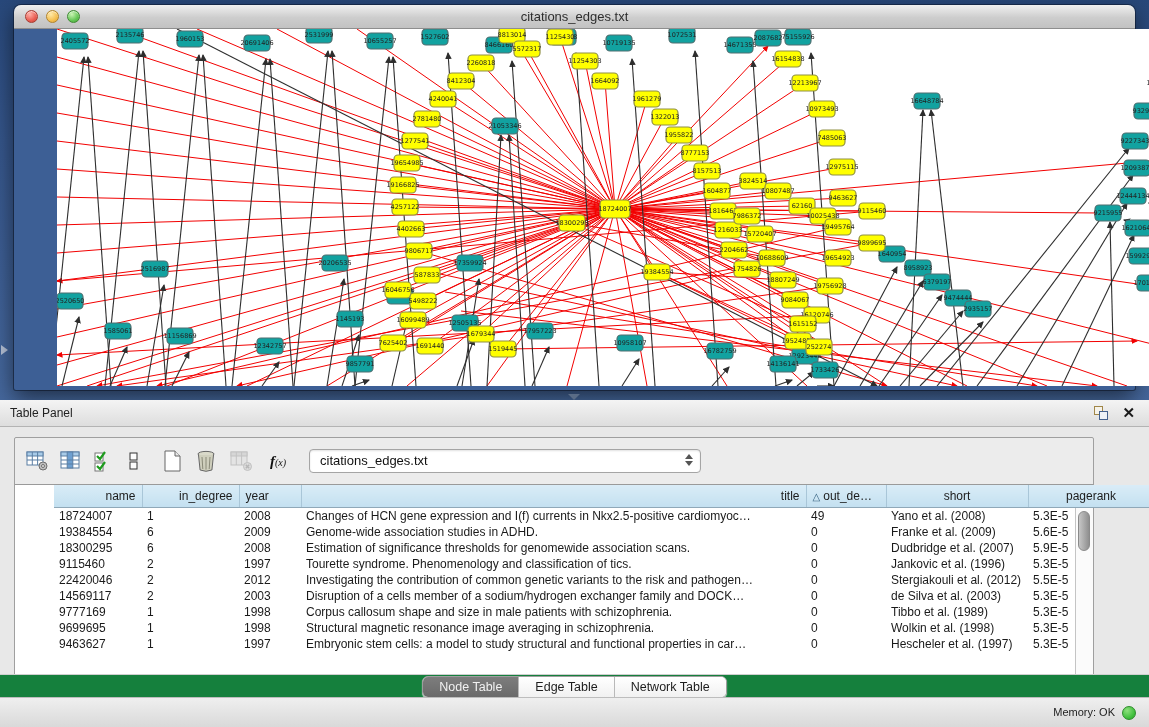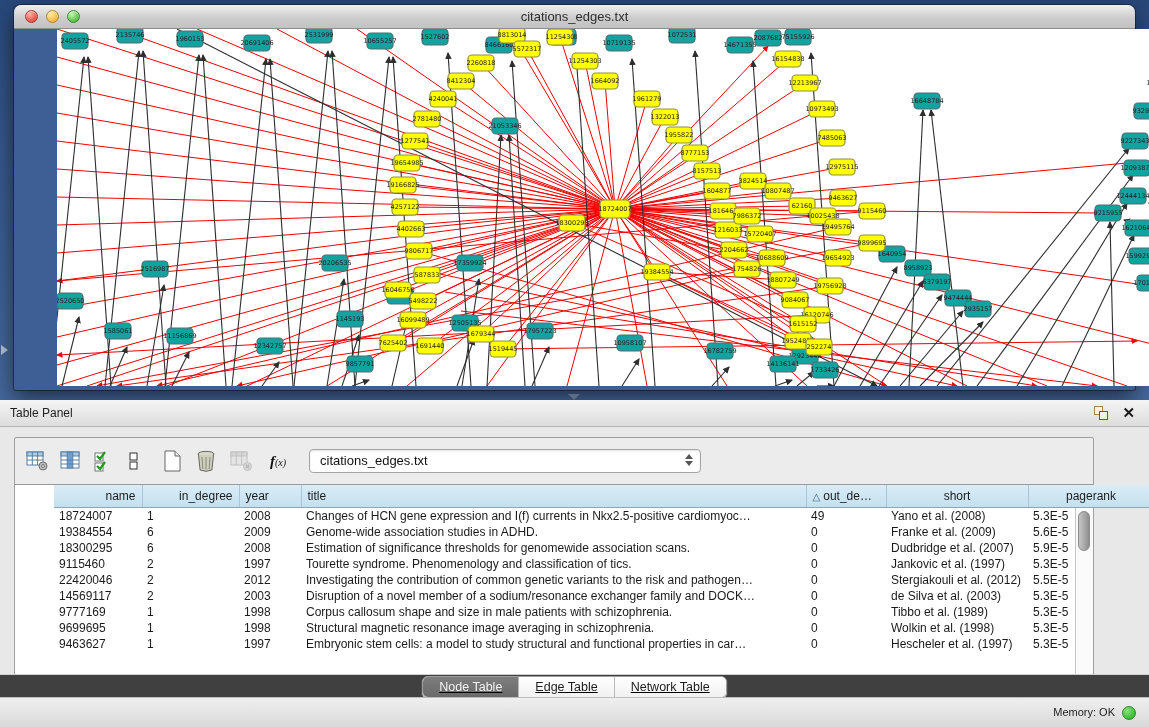--- a/index.html
+++ b/index.html
@@ -62,22 +62,22 @@
   table.dt th{height:22px;background:linear-gradient(#d9ecf7,#c3e0f0);border-right:1px solid #a9c6d8;
     border-bottom:1px solid #8fa8b8;font-weight:normal;font-size:12px;color:#1c1c1c;padding:0 6px;
     overflow:hidden;white-space:nowrap;cursor:pointer;}
   table.dt td{height:16px;padding:0 4px 0 5px;white-space:nowrap;overflow:hidden;font-size:12px;}
   .sort-tri{color:#35607f;font-size:10px;margin-right:3px;}
   .vscroll{position:absolute;right:0;top:23px;width:17px;bottom:0;background:#fbfbfb;border-left:1px solid #c4c4c4;}
   .vthumb{position:absolute;left:2px;top:3px;width:12px;height:40px;border-radius:7px;
     background:linear-gradient(90deg,#c6c6c6,#8f8f8f);border:1px solid #8a8a8a;box-sizing:border-box;cursor:pointer;}
 
   
-  .tabsbar{position:absolute;left:0;top:674px;width:1149px;height:23px;background:#404040;
-    border-top:1px solid #cfcfcf;display:flex;justify-content:center;align-items:flex-start;text-decoration:underline;}
+  .tabsbar{position:absolute;left:0;top:674px;width:1149px;height:23px;background:#15803d;
+    border-top:1px solid #cfcfcf;display:flex;justify-content:center;align-items:flex-start;}
   .seg{display:flex;margin-top:1px;border:1px solid #9d9d9d;border-radius:6px;overflow:hidden;
     background:#fdfdfd;box-shadow:0 1px 1px rgba(255,255,255,.8);}
   .seg .tab{padding:0 16px;height:20px;line-height:20px;font-size:12.5px;color:#1d1d1d;
     background:linear-gradient(#ffffff,#f1f1f1);border-right:1px solid #b9b9b9;cursor:pointer;}
   .seg .tab:last-child{border-right:none;}
   .seg .tab.active{background:linear-gradient(#7d7d7d,#6a6a6a);color:#f1f1f1;}
 
   
   .statusbar{position:absolute;left:0;top:697px;width:1149px;height:30px;
     background:linear-gradient(#efefef,#d9d9d9);border-top:1px solid #bdbdbd;box-sizing:border-box;}
@@ -603,21 +603,21 @@
             <col style="width:505px">
               <col style="width:80px">
               <col style="width:142px">
               <col style="width:126px">
           </colgroup>
           <thead>
               <tr id="thead-row">
                 <th style="text-align: right;">name</th>
                 <th style="text-align: right;">in_degree</th>
                 <th style="text-align: left;">year</th>
-                <th style="text-align: left;">title</th>
+                <th style="text-align: right;">title</th>
                 <th style="text-align: left;"><span class="sort-tri">△</span>out_de…</th>
                 <th style="text-align: center;">short</th>
                 <th style="text-align: center;">pagerank</th>
               </tr>
             </thead>
           <tbody id="tbody-rows">
               <tr>
                 <td>18724007</td>
                 <td>1</td>
                 <td>2008</td>
@@ -643,37 +643,37 @@
                 <td>0</td>
                 <td>Dudbridge et al. (2007)</td>
                 <td>5.9E-5</td>
               </tr>
               <tr>
                 <td>9115460</td>
                 <td>2</td>
                 <td>1997</td>
                 <td>Tourette syndrome. Phenomenology and classification of tics.</td>
                 <td>0</td>
-                <td>Jankovic et al. (1997)</td>
+                <td>Jankovic et al. (1996)</td>
                 <td>5.3E-5</td>
               </tr>
               <tr>
                 <td>22420046</td>
                 <td>2</td>
                 <td>2012</td>
                 <td>Investigating the contribution of common genetic variants to the risk and pathogen…</td>
                 <td>0</td>
                 <td>Stergiakouli et al. (2012)</td>
                 <td>5.5E-5</td>
               </tr>
               <tr>
                 <td>14569117</td>
                 <td>2</td>
                 <td>2003</td>
-                <td>Disruption of a novel member of a sodium/resonance exchanger family and DOCK…</td>
+                <td>Disruption of a cells member of a sodium/hydrogen exchanger family and DOCK…</td>
                 <td>0</td>
                 <td>de Silva et al. (2003)</td>
                 <td>5.3E-5</td>
               </tr>
               <tr>
                 <td>9777169</td>
                 <td>1</td>
                 <td>1998</td>
                 <td>Corpus callosum shape and size in male patients with schizophrenia.</td>
                 <td>0</td>

